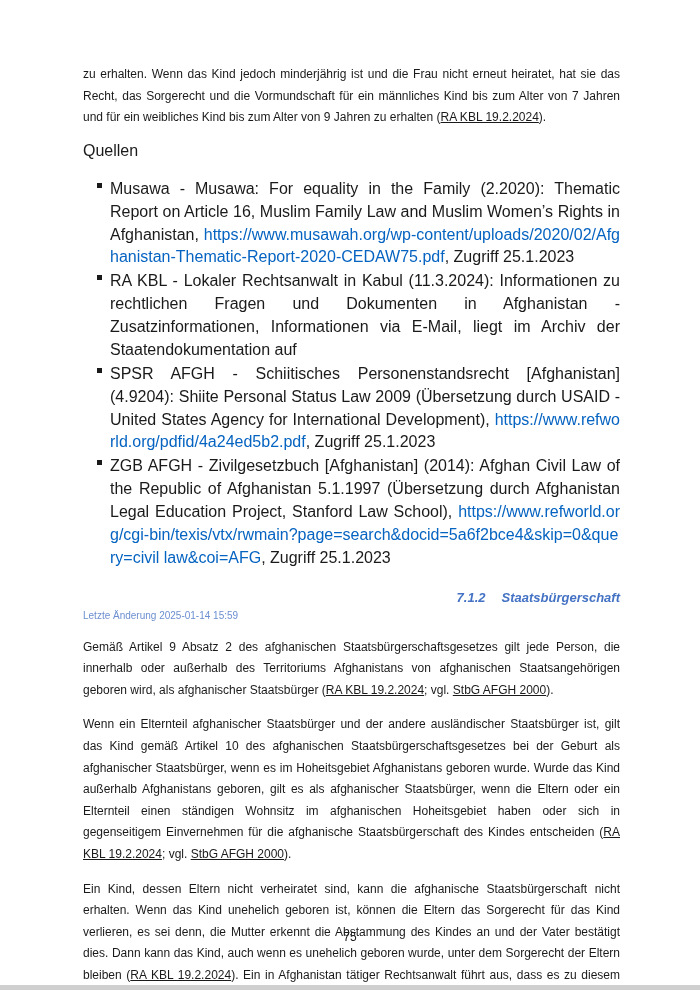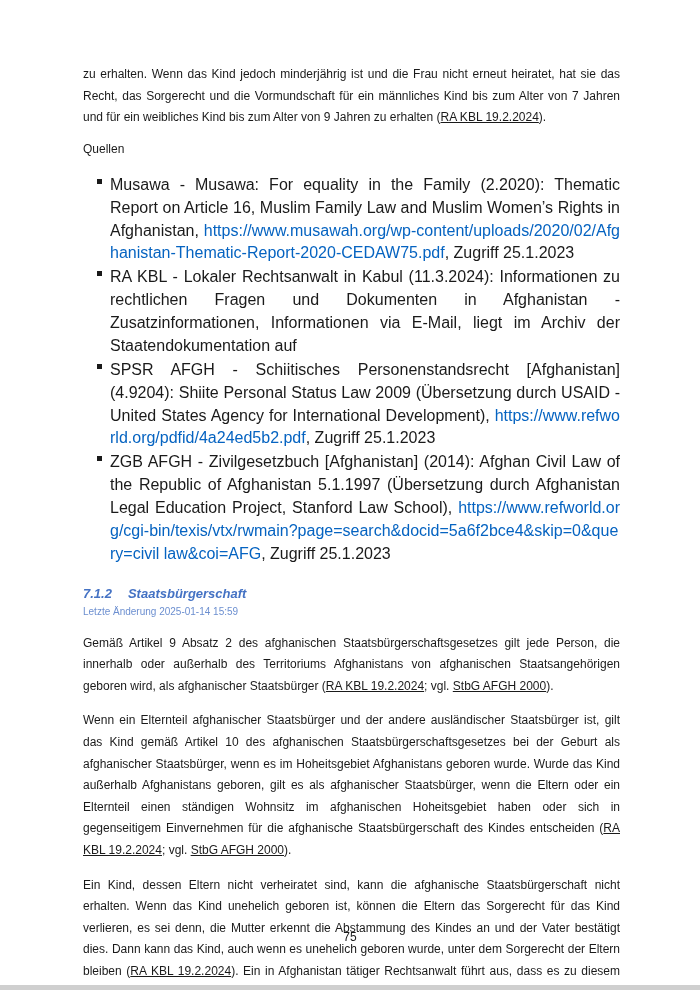--- a/index.html
+++ b/index.html
@@ -1,27 +1,27 @@
 <!DOCTYPE html>
 <html><head>
 <meta charset="utf-8">
 <style>
   * { margin:0; padding:0; box-sizing:border-box; }
   html,body { background:#ffffff; }
   body { font-family:"Liberation Sans","DejaVu Sans",sans-serif; }
   .page { position:relative; width:700px; height:990px; background:#ffffff; overflow:hidden; }
   .content { position:absolute; left:83px; top:64px; width:537px; color:#1a1a1a; }
   .body-par { font-size:12px; line-height:1.8; text-align:justify; margin-bottom:13px; }
-  .quellen { font-size:12px; margin:6px 0 18px 0; }
+  .quellen { font-size:16px; margin:6px 0 18px 0; }
   ul.sources { list-style:none; margin:0 0 14px 14px; padding:0; }
   ul.sources li { position:relative; padding-left:13px; font-size:16px; line-height:1.43; text-align:justify; margin-bottom:1px; }
   .bullet { position:absolute; left:0; top:5px; width:5px; height:5px; background:#1a1a1a; display:inline-block; }
   .url-link { color:#0563c1; text-decoration:none; word-break:break-all; }
   .ref-link { color:inherit; text-decoration:underline; }
-  .section-heading { margin:20px 0 5px 0; font-size:13px; color:#4472c4; font-style:italic; font-weight:700; }
+  .section-heading { margin:20px 0 5px 0; font-size:13px; color:#4472c4; font-style:italic; font-weight:700;text-align:right; }
   .section-number { margin-right:16px; }
   .last-change { font-size:10px; color:#6c8fd0; margin-bottom:16px; }
   .page-number { position:absolute; left:0; right:0; bottom:46px; text-align:center; font-size:12px; color:#1a1a1a; }
   .page-edge { position:absolute; bottom:0; left:0; width:100%; height:5px; background:#cfcfcf; }
 </style>
 </head>
 <body>
 
 <div class="page">
   <div class="content">

